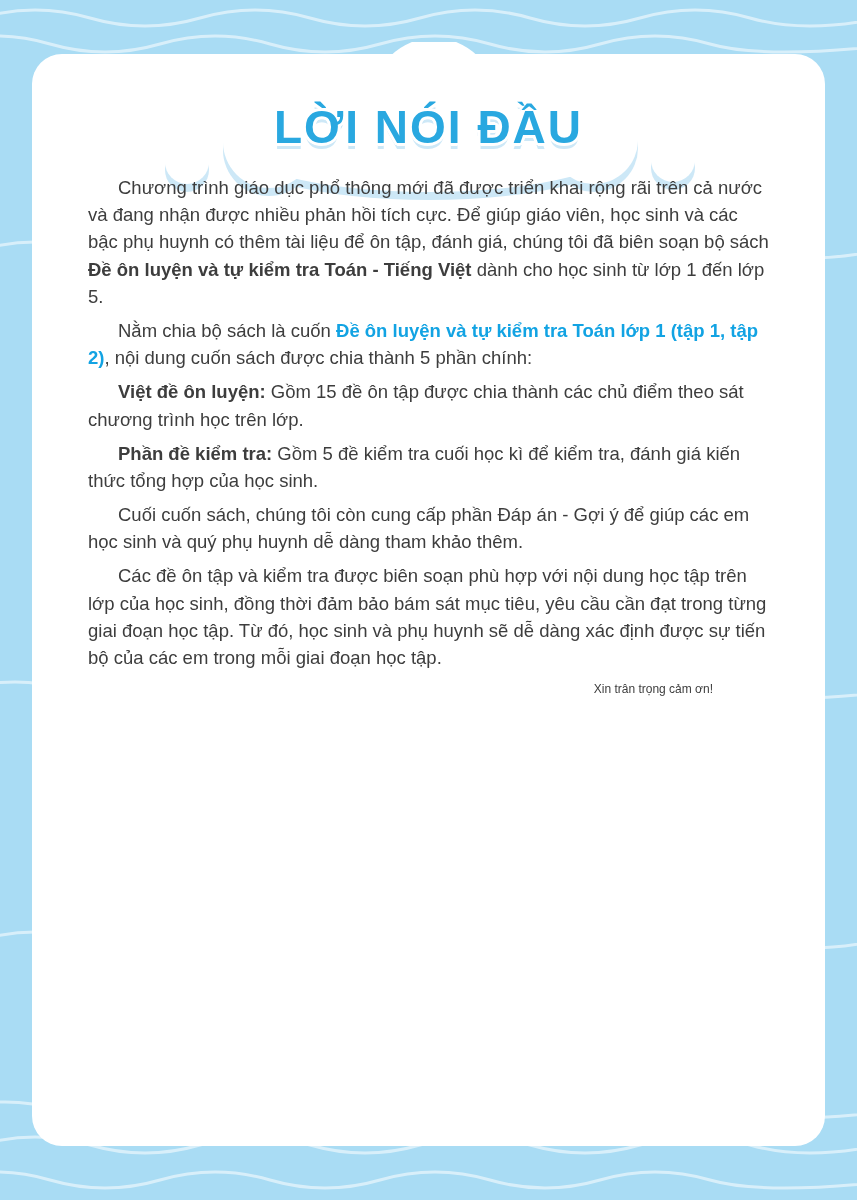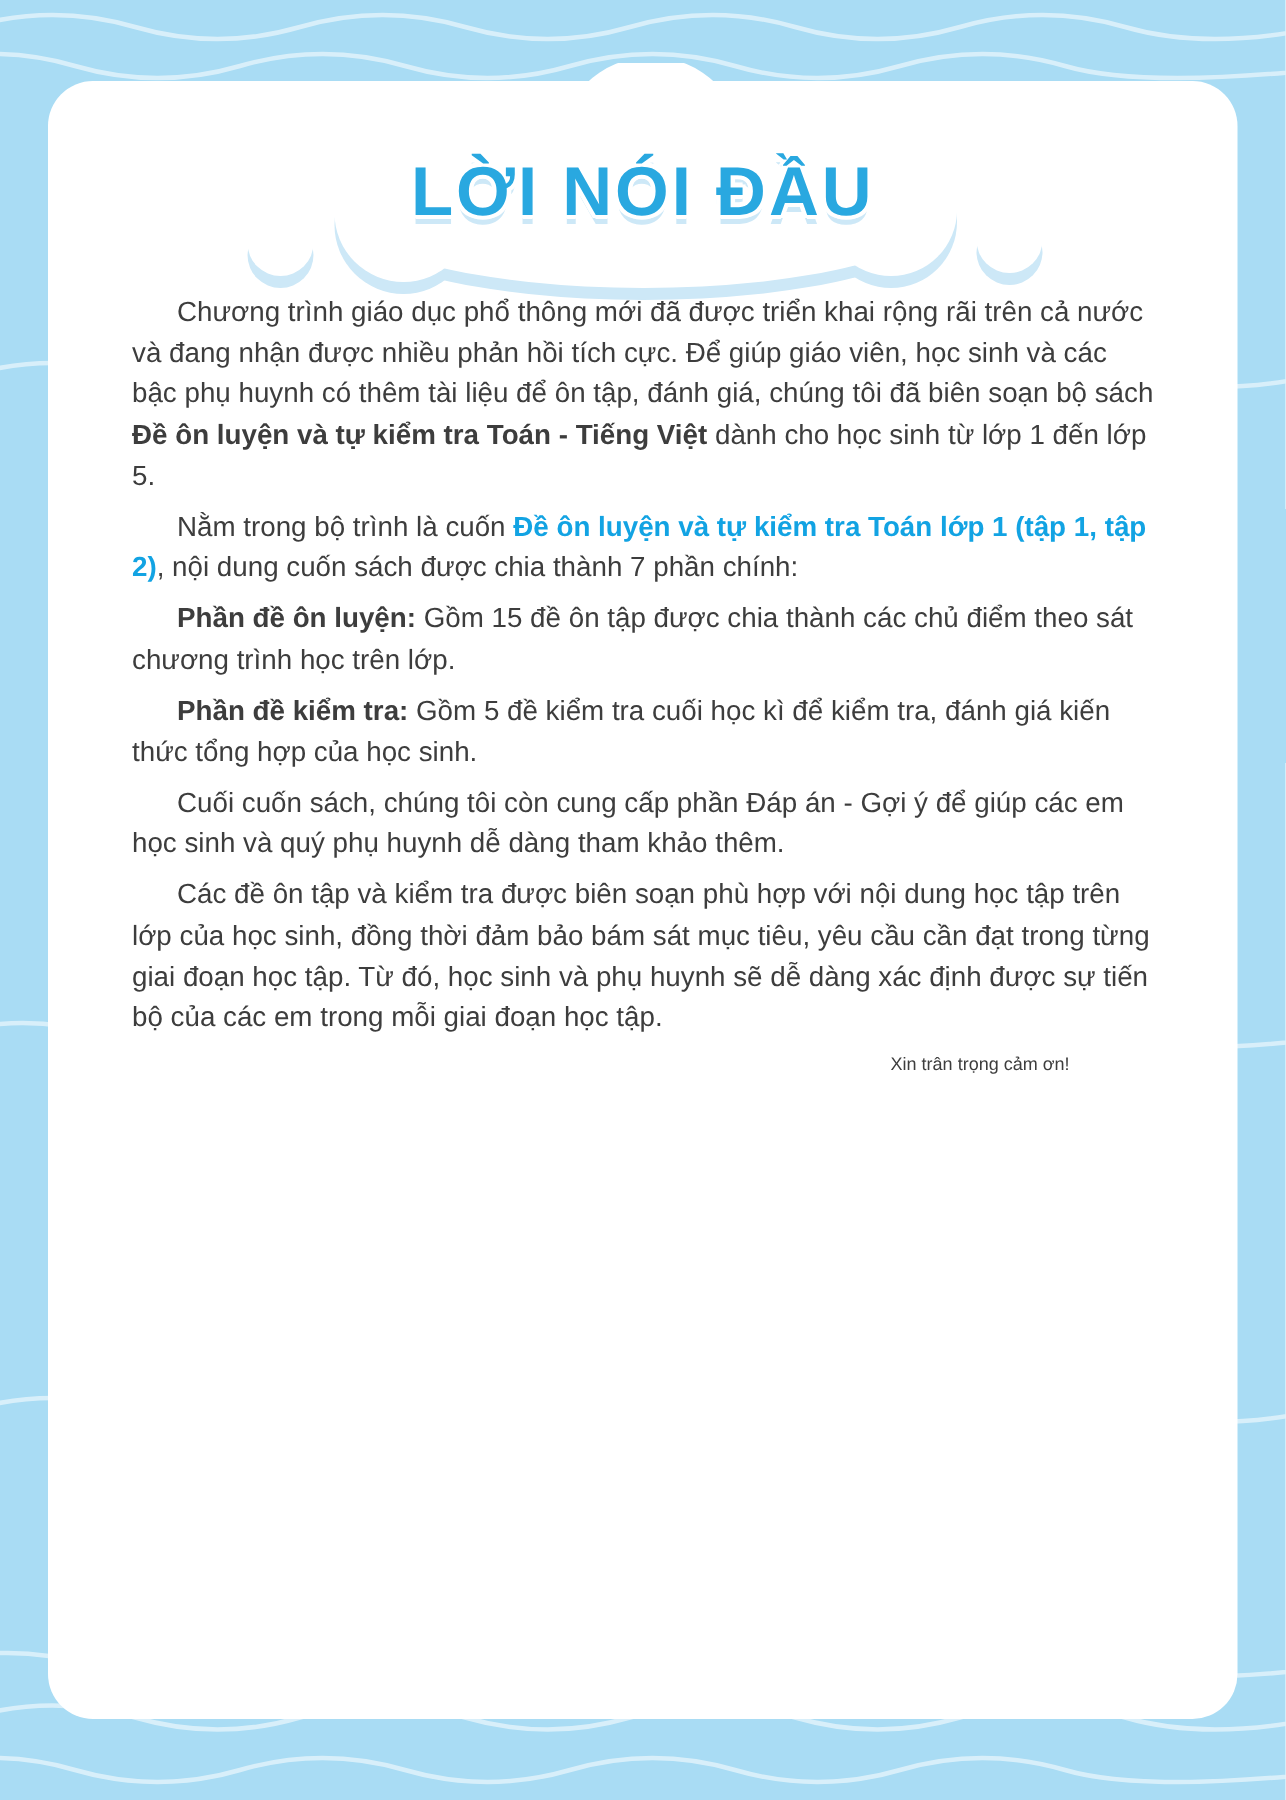--- a/index.html
+++ b/index.html
@@ -22,21 +22,21 @@
     position:absolute;left:0;top:58px;width:100%;
     text-align:center;
     font-size:46px;font-weight:bold;letter-spacing:2px;
     color:#29a8e0;
     text-shadow:
       -3px 0 0 #fff, 3px 0 0 #fff, 0 -3px 0 #fff, 0 3px 0 #fff,
       -2px -2px 0 #fff, 2px -2px 0 #fff, -2px 2px 0 #fff, 2px 2px 0 #fff,
       0 6px 0 #cde8f7;
   }
   .content{
-    position:absolute;left:56px;right:54px;top:140px;
+    position:absolute;left:56px;right:54px;top:120px;
     color:#3d3d3d;font-size:18.5px;line-height:1.47;
   }
   .para{margin:0 0 7px 0;text-indent:30px;text-align:left;}
   .seg-normal{font-weight:normal;}
   .seg-bold{font-weight:bold;}
   .seg-blue-bold{font-weight:bold;color:#12a3e3;}
   .closing{
     margin-top:10px;text-align:right;padding-right:58px;
     color:#3d3d3d;font-size:12px;
   }
@@ -83,21 +83,21 @@
         <circle cx="48" cy="120" r="22"></circle>
         <circle cx="534" cy="118" r="22"></circle>
       </g>
     </svg>
     <div class="cloud-title">LỜI NÓI ĐẦU</div>
   </div>
 
   <div class="content">
 
     <p class="para"><span class="seg-normal">Chương trình giáo dục phổ thông mới đã được triển khai rộng rãi trên cả nước và đang nhận được nhiều phản hồi tích cực. Để giúp giáo viên, học sinh và các bậc phụ huynh có thêm tài liệu để ôn tập, đánh giá, chúng tôi đã biên soạn bộ sách </span><span class="seg-bold">Đề ôn luyện và tự kiểm tra Toán - Tiếng Việt</span><span class="seg-normal"> dành cho học sinh từ lớp 1 đến lớp 5.</span></p>
-      <p class="para"><span class="seg-normal">Nằm trong bộ trình là cuốn </span><span class="seg-blue-bold">Đề ôn luyện và tự kiểm tra Toán lớp 1 (tập 1, tập 2)</span><span class="seg-normal">, nội dung cuốn sách được chia thành 7 phần chính:</span></p>
-      <p class="para"><span class="seg-bold">Phần đề ôn luyện: </span><span class="seg-normal">Gồm 15 đề ôn tập được chia thành các chủ điểm theo sát chương trình học trên lớp.</span></p>
+      <p class="para"><span class="seg-normal">Nằm chia bộ sách là cuốn </span><span class="seg-blue-bold">Đề ôn luyện và tự kiểm tra Toán lớp 1 (tập 1, tập 2)</span><span class="seg-normal">, nội dung cuốn sách được chia thành 5 phần chính:</span></p>
+      <p class="para"><span class="seg-bold">Việt đề ôn luyện: </span><span class="seg-normal">Gồm 15 đề ôn tập được chia thành các chủ điểm theo sát chương trình học trên lớp.</span></p>
       <p class="para"><span class="seg-bold">Phần đề kiểm tra: </span><span class="seg-normal">Gồm 5 đề kiểm tra cuối học kì để kiểm tra, đánh giá kiến thức tổng hợp của học sinh.</span></p>
       <p class="para"><span class="seg-normal">Cuối cuốn sách, chúng tôi còn cung cấp phần Đáp án - Gợi ý để giúp các em học sinh và quý phụ huynh dễ dàng tham khảo thêm.</span></p>
       <p class="para"><span class="seg-normal">Các đề ôn tập và kiểm tra được biên soạn phù hợp với nội dung học tập trên lớp của học sinh, đồng thời đảm bảo bám sát mục tiêu, yêu cầu cần đạt trong từng giai đoạn học tập. Từ đó, học sinh và phụ huynh sẽ dễ dàng xác định được sự tiến bộ của các em trong mỗi giai đoạn học tập.</span></p>
       <div class="closing">Xin trân trọng cảm ơn!</div>
   </div>
 
 </div>
 
 </body></html>

